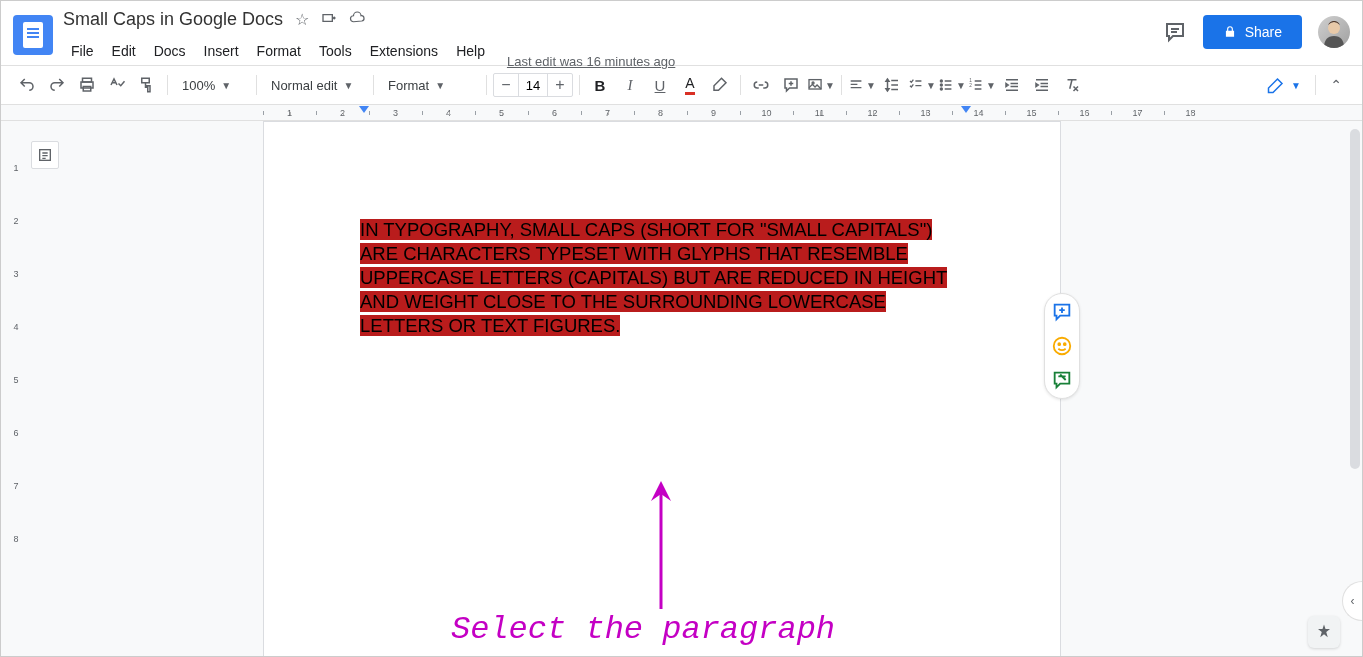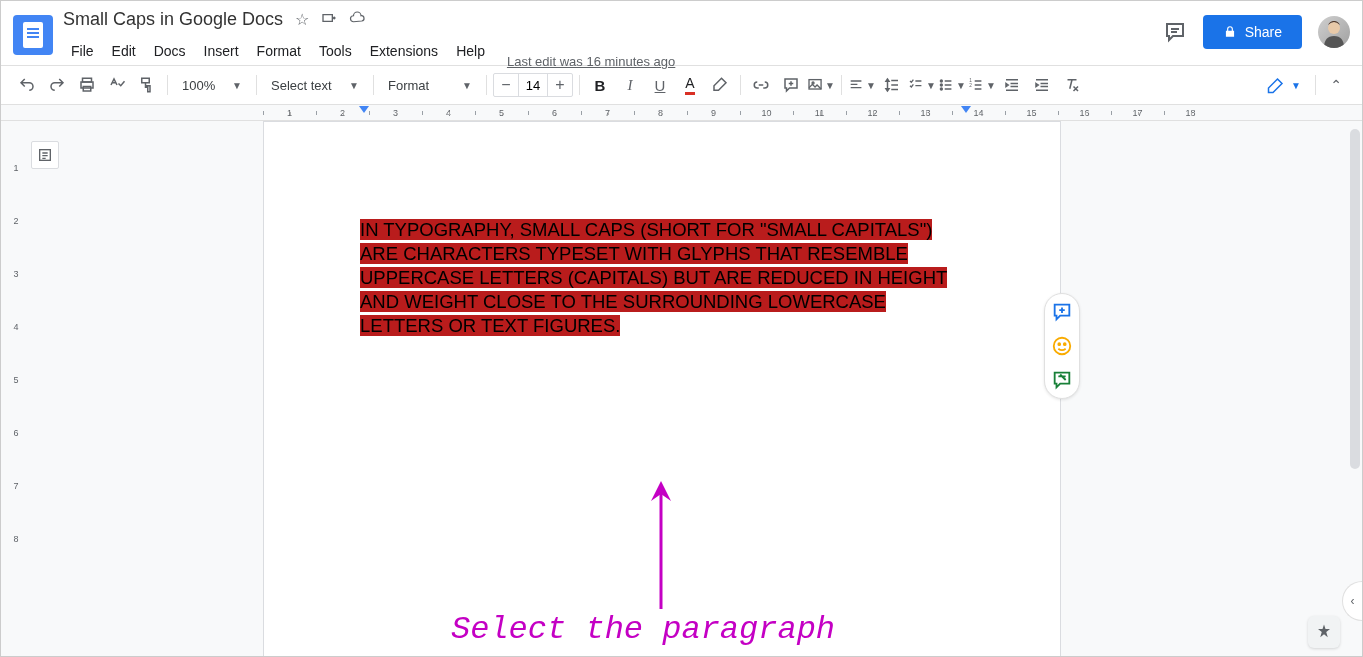--- a/index.html
+++ b/index.html
@@ -19,21 +19,21 @@
   .last-edit { color: #5f6368; text-decoration: underline; margin-left: 12px; font-size: 13px; margin-top: 22px; }
   .titlebar-right { display: flex; align-items: center; gap: 16px; margin-top: 6px; }
   .comment-icon { width: 24px; height: 24px; color: #5f6368; cursor: pointer; }
   .share-btn { background: #1a73e8; color: #fff; border: none; border-radius: 4px; padding: 9px 20px; font-size: 14px; font-weight: 500; cursor: pointer; display: flex; align-items: center; gap: 8px; }
   .avatar { width: 32px; height: 32px; border-radius: 50%; background: linear-gradient(135deg,#d0d0d0,#a0a0a0); cursor: pointer; overflow: hidden; }
   .avatar svg { width: 100%; height: 100%; }
   
   .toolbar { display: flex; align-items: center; padding: 4px 12px; border-top: 1px solid #e0e0e0; border-bottom: 1px solid #e0e0e0; height: 40px; gap: 2px; }
   .tb-btn { width: 28px; height: 28px; display: flex; align-items: center; justify-content: center; color: #5f6368; cursor: pointer; border-radius: 2px; flex-shrink: 0; }
   .tb-sep { width: 1px; height: 20px; background: #e0e0e0; margin: 0 4px; flex-shrink: 0; }
-  .tb-dropdown { display: flex; align-items: center; padding: 0 8px; height: 28px; font-size: 13px; color: #3c4043; cursor: pointer; gap: 6px; justify-content: space-between; }
+  .tb-dropdown { display: flex; align-items: center; padding: 0 8px; height: 28px; font-size: 13px; color: #3c4043; cursor: pointer; gap: 6px; }
   .tb-dropdown.zoom { width: 76px; }
   .tb-dropdown.styles { width: 104px; }
   .tb-dropdown.font { width: 100px; }
   .chevron { font-size: 10px; color: #5f6368; }
   .fontsize { display: flex; align-items: center; border: 1px solid #dadce0; border-radius: 2px; height: 24px; }
   .fontsize .step { width: 24px; height: 24px; display: flex; align-items: center; justify-content: center; cursor: pointer; color: #5f6368; font-size: 16px; }
   .fontsize input { width: 30px; border: none; text-align: center; font-size: 13px; border-left: 1px solid #dadce0; border-right: 1px solid #dadce0; height: 22px; outline: none; }
   .toolbar-spacer { flex: 1; }
   .edit-mode { display: flex; align-items: center; gap: 6px; color: #1a73e8; padding: 0 8px; cursor: pointer; }
   
@@ -151,21 +151,21 @@
         <path d="M5 3 h10 v6 h-10 z M10 9 v4 h6 v8 h-3 v-6 h-3 z"></path>
       </svg>
     </div>
   <div class="tb-sep"></div>
   <div class="tb-dropdown zoom">
       <span>100%</span>
       <span class="chevron">▼</span>
     </div>
   <div class="tb-sep"></div>
   <div class="tb-dropdown styles">
-      <span>Select text</span>
+      <span>Normal edit</span>
       <span class="chevron">▼</span>
     </div>
   <div class="tb-sep"></div>
   <div class="tb-dropdown font">
       <span>Format</span>
       <span class="chevron">▼</span>
     </div>
   <div class="tb-sep"></div>
   <div class="fontsize">
     <div class="step">−</div>

